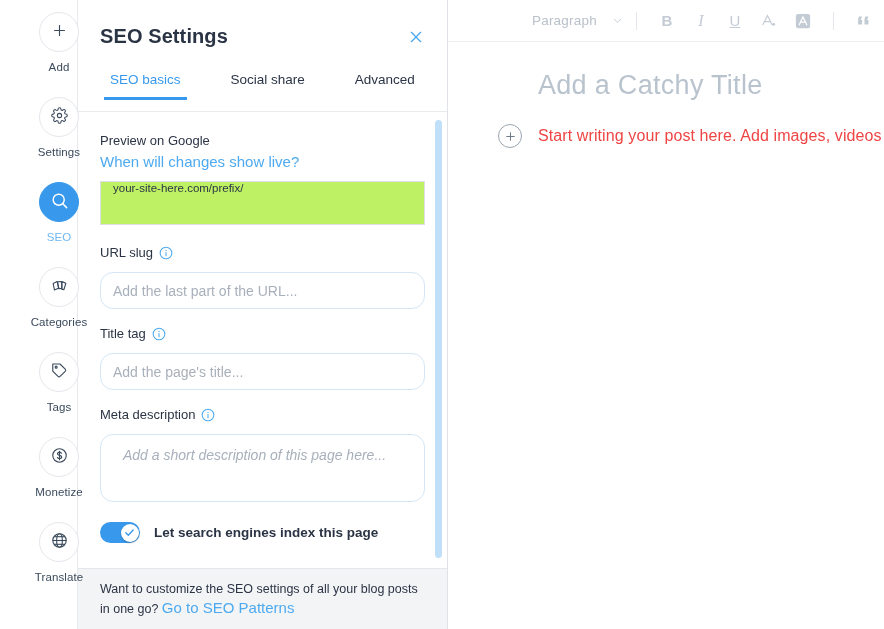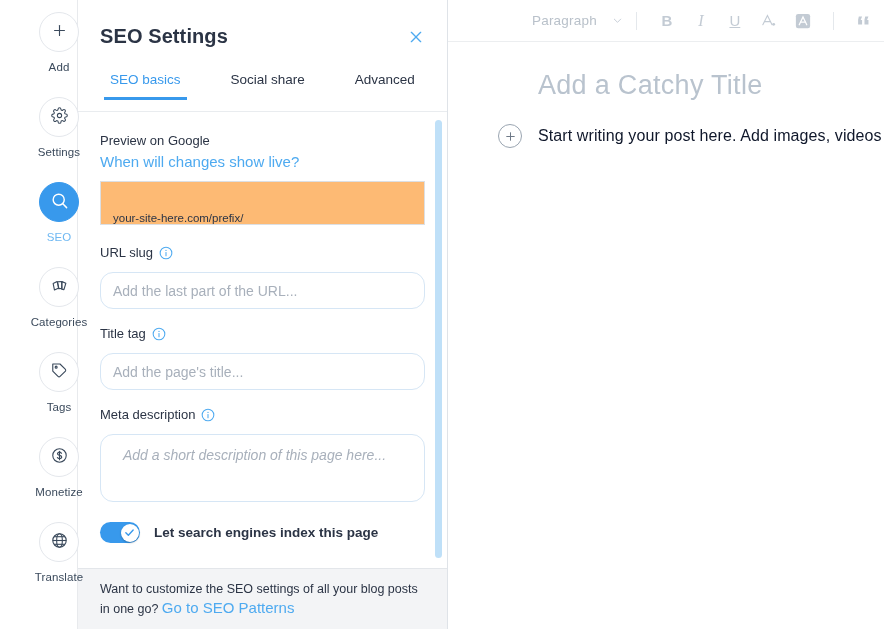--- a/index.html
+++ b/index.html
@@ -176,23 +176,23 @@
     margin-left: 6px;
     cursor: pointer;
     position: relative;
     top: 0px;
   }
 
   .preview-box {
     margin-top: 10px;
     height: 44px;
     border: 1px solid #dcdfe3;
-    background: #fdba74;
-    display: flex;
-    align-items: flex-end;
+    background: #bef264;
+    display: flex;
+    align-items: flex-start;
     padding: 0 12px;
     font-size: 11.5px;
     color: #2b3445;
     font-family: "Liberation Sans", sans-serif;
   }
 
   .input {
     margin-top: 7px;
     height: 37px;
     width: 100%;
@@ -332,21 +332,21 @@
     color: #6b7685;
     display: flex;
     align-items: center;
     justify-content: center;
     flex: 0 0 24px;
     cursor: pointer;
   }
   .post-placeholder {
     margin-left: 16px;
     font-size: 16px;
-    color: #0f172a;
+    color: #ef4444;
     white-space: nowrap;
     letter-spacing: .1px;
   }
 </style>
 </head>
 <body>
 
 <div id="app">
 
   <div class="rail">

